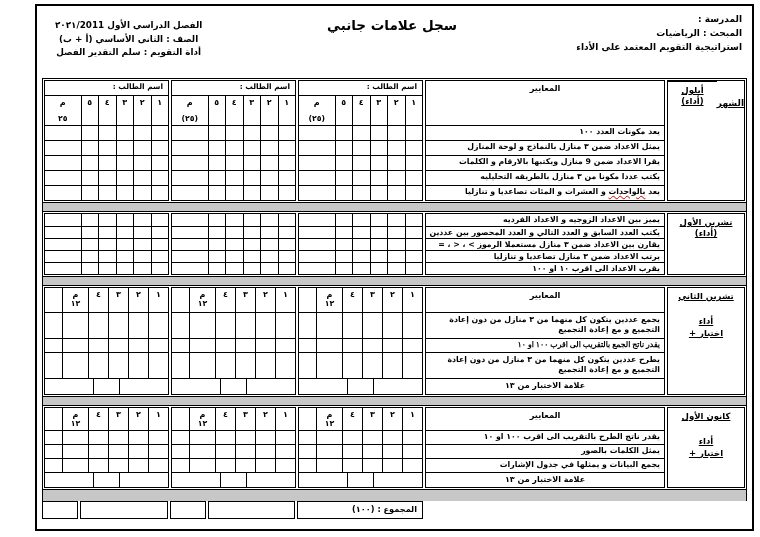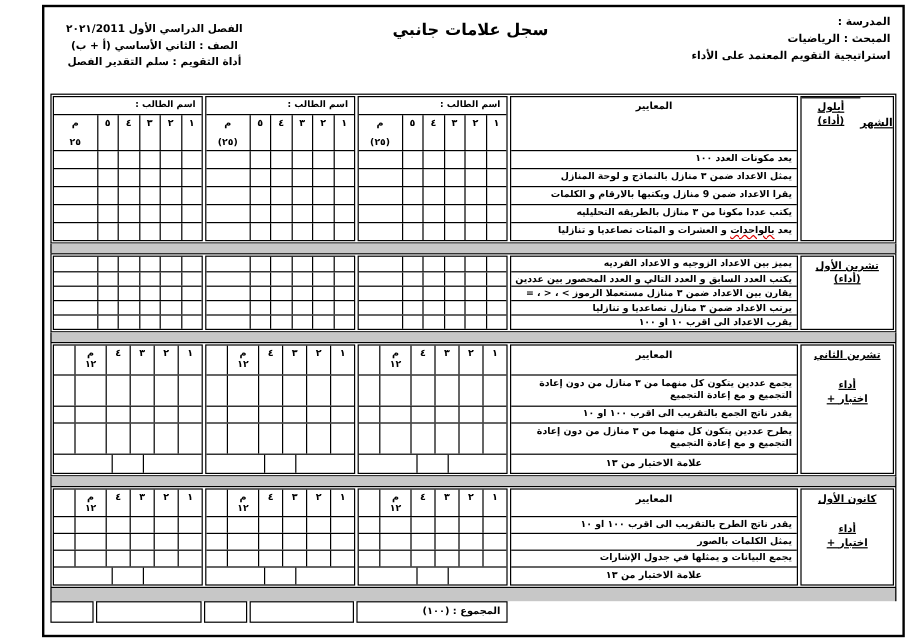--- a/index.html
+++ b/index.html
@@ -398,21 +398,21 @@
         <div class="col month-col">
           <div class="month-cell">
             <div class="month-line">تشرين الثاني</div>
             <div class="month-line gap-top">أداء</div>
             <div class="month-line ltr-line">+ اختبار</div>
           </div>
         </div>
         <div class="col crit-col">
           <div class="crit-hdr" style="height: 24px;">المعايير</div>
           <div class="crit-row wrap" style="height: 26px;">يجمع عددين يتكون كل منهما من ٣ منازل من دون إعادة التجميع و مع إعادة التجميع</div>
-          <div class="crit-row" style="height: 14px;">يقدر ناتج الجمع بالتقريب الى اقرب ١٠٠ او ١٠</div>
+          <div class="crit-row" style="height: 14px; font-family: Liberation Serif, serif;">يقدر ناتج الجمع بالتقريب الى اقرب ١٠٠ او ١٠</div>
           <div class="crit-row wrap" style="height: 26px;">يطرح عددين يتكون كل منهما من ٣ منازل من دون إعادة التجميع و مع إعادة التجميع</div>
           <div class="exam-row" style="height: 16px;">علامة الاختبار من ١٣</div>
         </div>
         <div class="col blk">
           <div class="numrow" style="height: 24px;">
             <div class="cellx nc" style="width: 20px;">١</div>
             <div class="cellx nc" style="width: 20px;">٢</div>
             <div class="cellx nc" style="width: 20px;">٣</div>
             <div class="cellx nc" style="width: 20px;">٤</div>
             <div class="cellx m-cell" style="width: 26px;">

